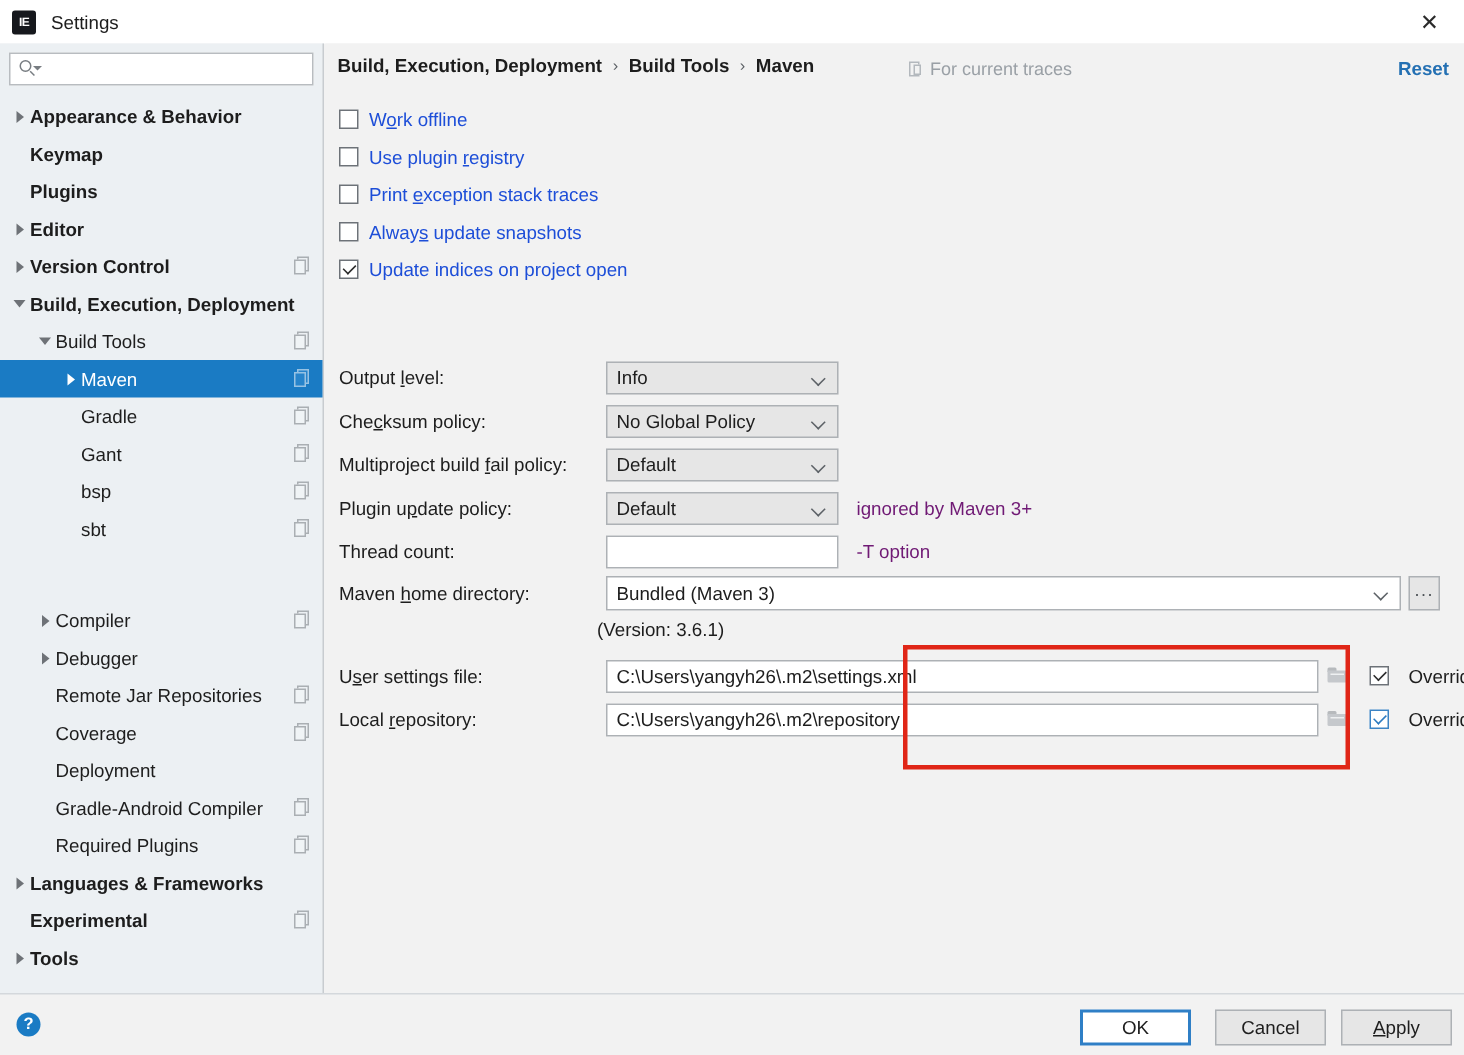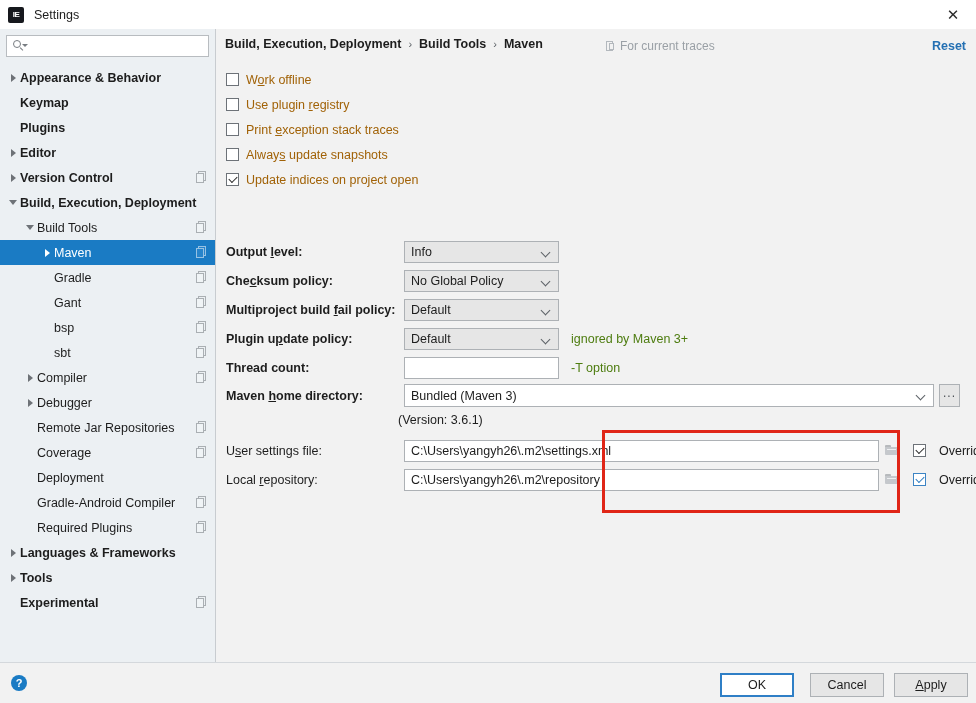--- a/index.html
+++ b/index.html
@@ -136,44 +136,44 @@
   .cb {
     width: 13px; height: 13px; border: 1px solid #6d7278; background: #ffffff;
     flex: none; position: relative; margin-right: 7px;
   }
   .cb.checked::after {
     content: ""; position: absolute; left: 2px; top: 2px;
     width: 7px; height: 4px;
     border-left: 1.6px solid #2b2b2b; border-bottom: 1.6px solid #2b2b2b;
     transform: rotate(-45deg);
   }
-  .cb-label { font-size: 12.5px; color: #a16207; white-space: nowrap; }
+  .cb-label { font-size: 12.5px; color: #1d4ed8; white-space: nowrap; }
   .cb-label u { text-decoration: underline; }
 
   
   .fields { position: absolute; left: 9px; top: 208px; }
   .f-row { display: flex; align-items: center; height: 29px; }
-  .f-label { width: 178px; font-size: 12.5px; color: #1d1d1d; white-space: nowrap; font-weight: bold; }
+  .f-label { width: 178px; font-size: 12.5px; color: #1d1d1d; white-space: nowrap; }
   .f-label u { text-decoration: underline; }
   .select {
     width: 155px; height: 22px; background: #e6e6e6;
     border: 1px solid #adb1b5; display: flex; align-items: center;
     padding: 0 6px; position: relative; cursor: default;
   }
   .select span { font-size: 12.5px; color: #1d1d1d; }
   .chev {
     position: absolute; right: 8px; top: 7px; width: 8px; height: 8px;
   }
   .chev::before {
     content: ""; position: absolute; left: 0; top: 0;
     width: 6px; height: 6px;
     border-right: 1.4px solid #5d6267; border-bottom: 1.4px solid #5d6267;
     transform: rotate(45deg);
   }
-  .f-note { margin-left: 12px; font-size: 12.5px; color: #4d7c0f; white-space: nowrap; }
+  .f-note { margin-left: 12px; font-size: 12.5px; color: #701a75; white-space: nowrap; }
   .text-input {
     width: 155px; height: 22px; background: #ffffff;
     border: 1px solid #adb1b5; padding: 0 6px;
     font-family: "Liberation Sans", sans-serif; font-size: 12.5px; color: #1d1d1d;
     outline: none;
   }
 
   
   .mh-row { position: absolute; left: 9px; top: 355px; display: flex; align-items: center; }
   .mh-select {
@@ -354,21 +354,21 @@
           </div>
         </div>
         <div class="tree-row" style="padding-left: 40px;">
           <div class="arrow-box"></div>
           <div class="tree-label">sbt</div>
           <div class="proj-icon">
             <div class="back"></div>
             <div class="front"></div>
           </div>
         </div>
-        <div class="tree-row" style="padding-left: 23px;">
+        <div class="tree-row" style="padding-left: 23px; margin-top: 36px;">
           <div class="arrow-box">
             <div class="arrow"></div>
           </div>
           <div class="tree-label">Compiler</div>
           <div class="proj-icon">
             <div class="back"></div>
             <div class="front"></div>
           </div>
         </div>
         <div class="tree-row" style="padding-left: 23px;">
@@ -413,32 +413,32 @@
             <div class="front"></div>
           </div>
         </div>
         <div class="tree-row" style="padding-left: 6px;">
           <div class="arrow-box">
             <div class="arrow"></div>
           </div>
           <div class="tree-label bold">Languages &amp; Frameworks</div>
         </div>
         <div class="tree-row" style="padding-left: 6px;">
+          <div class="arrow-box"></div>
+          <div class="tree-label bold">Experimental</div>
+          <div class="proj-icon">
+            <div class="back"></div>
+            <div class="front"></div>
+          </div>
+        </div>
+        <div class="tree-row" style="padding-left: 6px;">
           <div class="arrow-box">
             <div class="arrow"></div>
           </div>
           <div class="tree-label bold">Tools</div>
-        </div>
-        <div class="tree-row" style="padding-left: 6px;">
-          <div class="arrow-box"></div>
-          <div class="tree-label bold">Experimental</div>
-          <div class="proj-icon">
-            <div class="back"></div>
-            <div class="front"></div>
-          </div>
         </div>
       </div>
   </div>
 
   <div class="main">
 
     <div class="breadcrumb" id="breadcrumb">
         <span class="bc-seg">Build, Execution, Deployment</span>
         <span class="bc-sep">›</span>
         <span class="bc-seg">Build Tools</span>

